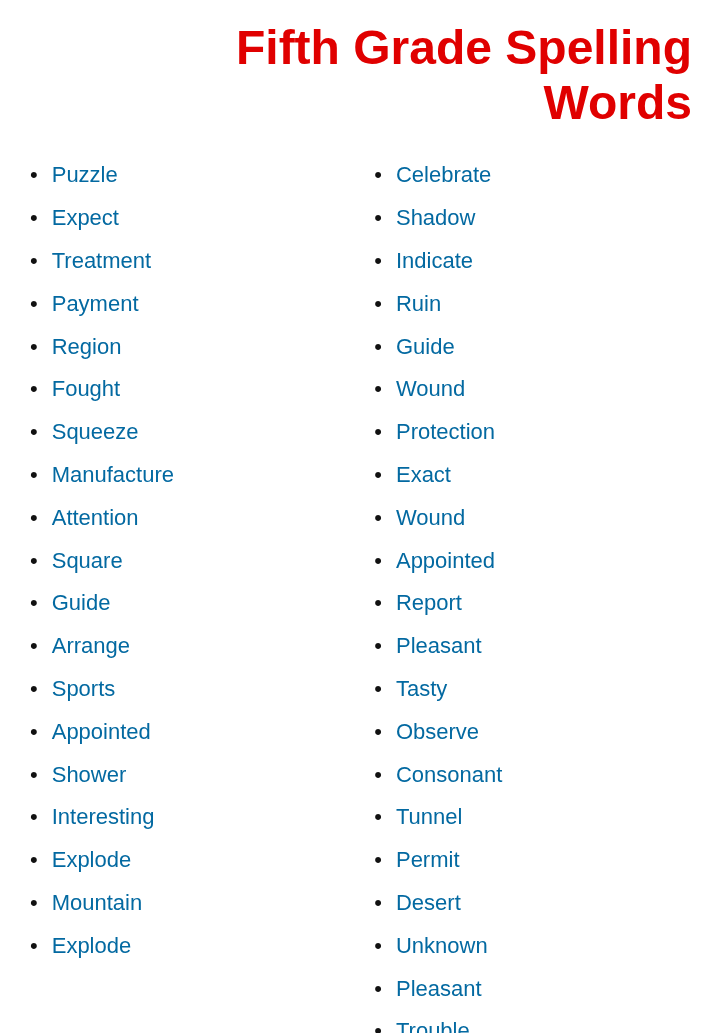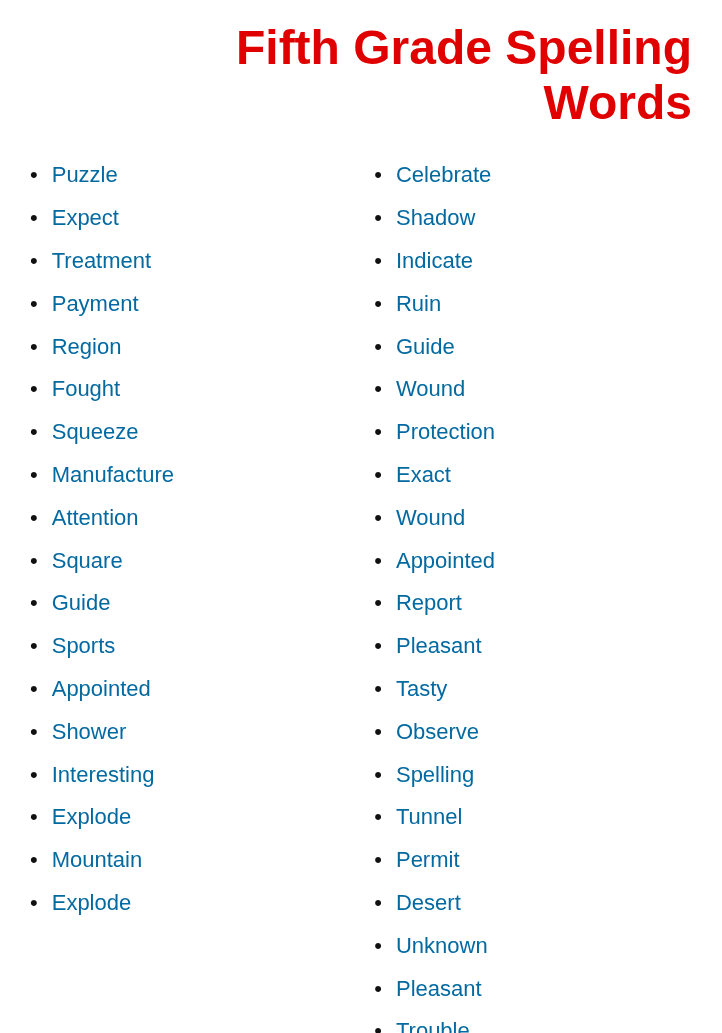--- a/index.html
+++ b/index.html
@@ -75,20 +75,21 @@
         <li>Expect</li>
         <li>Treatment</li>
         <li>Payment</li>
         <li>Region</li>
         <li>Fought</li>
         <li>Squeeze</li>
         <li>Manufacture</li>
         <li>Attention</li>
         <li>Square</li>
         <li>Guide</li>
+        <li>Arrange</li>
         <li>Sports</li>
         <li>Appointed</li>
         <li>Shower</li>
         <li>Interesting</li>
         <li>Explode</li>
         <li>Mountain</li>
         <li>Explode</li>
       </ul>
     <ul class="word-column" id="right-col">
         <li>Celebrate</li>
@@ -98,21 +99,21 @@
         <li>Guide</li>
         <li>Wound</li>
         <li>Protection</li>
         <li>Exact</li>
         <li>Wound</li>
         <li>Appointed</li>
         <li>Report</li>
         <li>Pleasant</li>
         <li>Tasty</li>
         <li>Observe</li>
-        <li>Spelling</li>
+        <li>Consonant</li>
         <li>Tunnel</li>
         <li>Permit</li>
         <li>Desert</li>
         <li>Unknown</li>
         <li>Pleasant</li>
         <li>Trouble</li>
       </ul>
   </div>
 </div>
 

